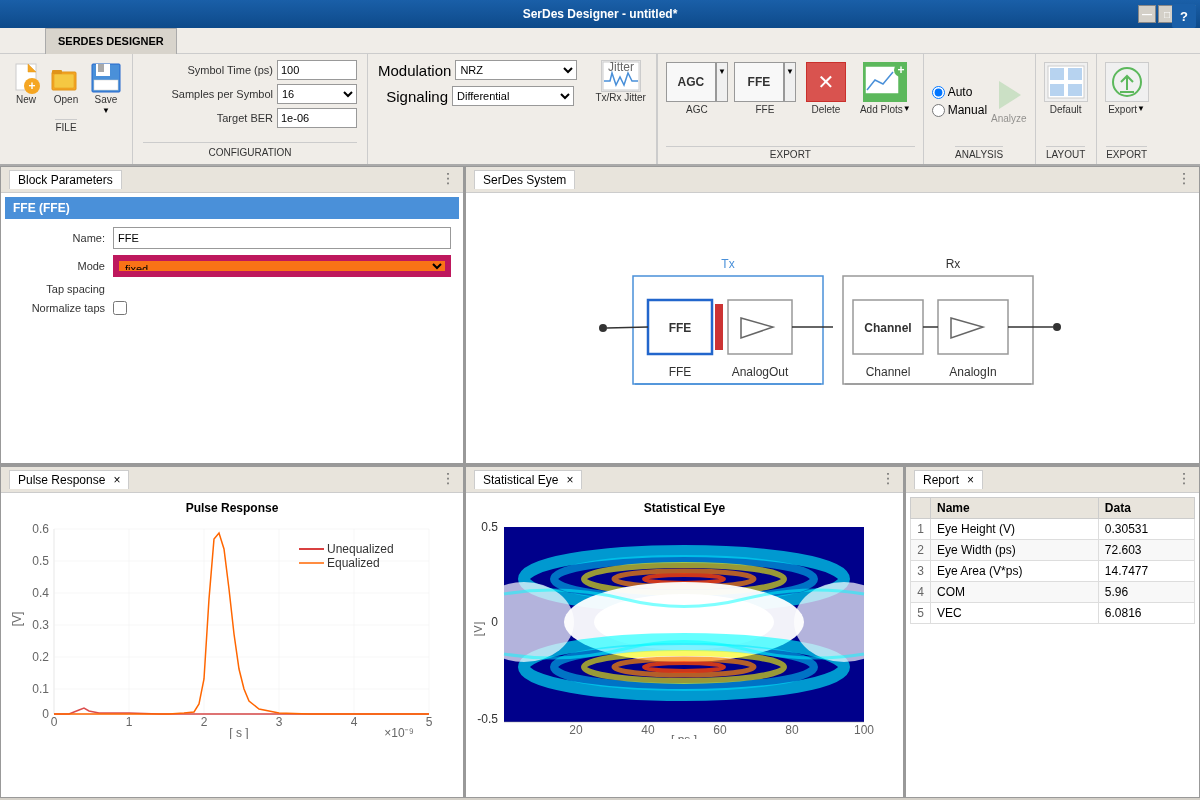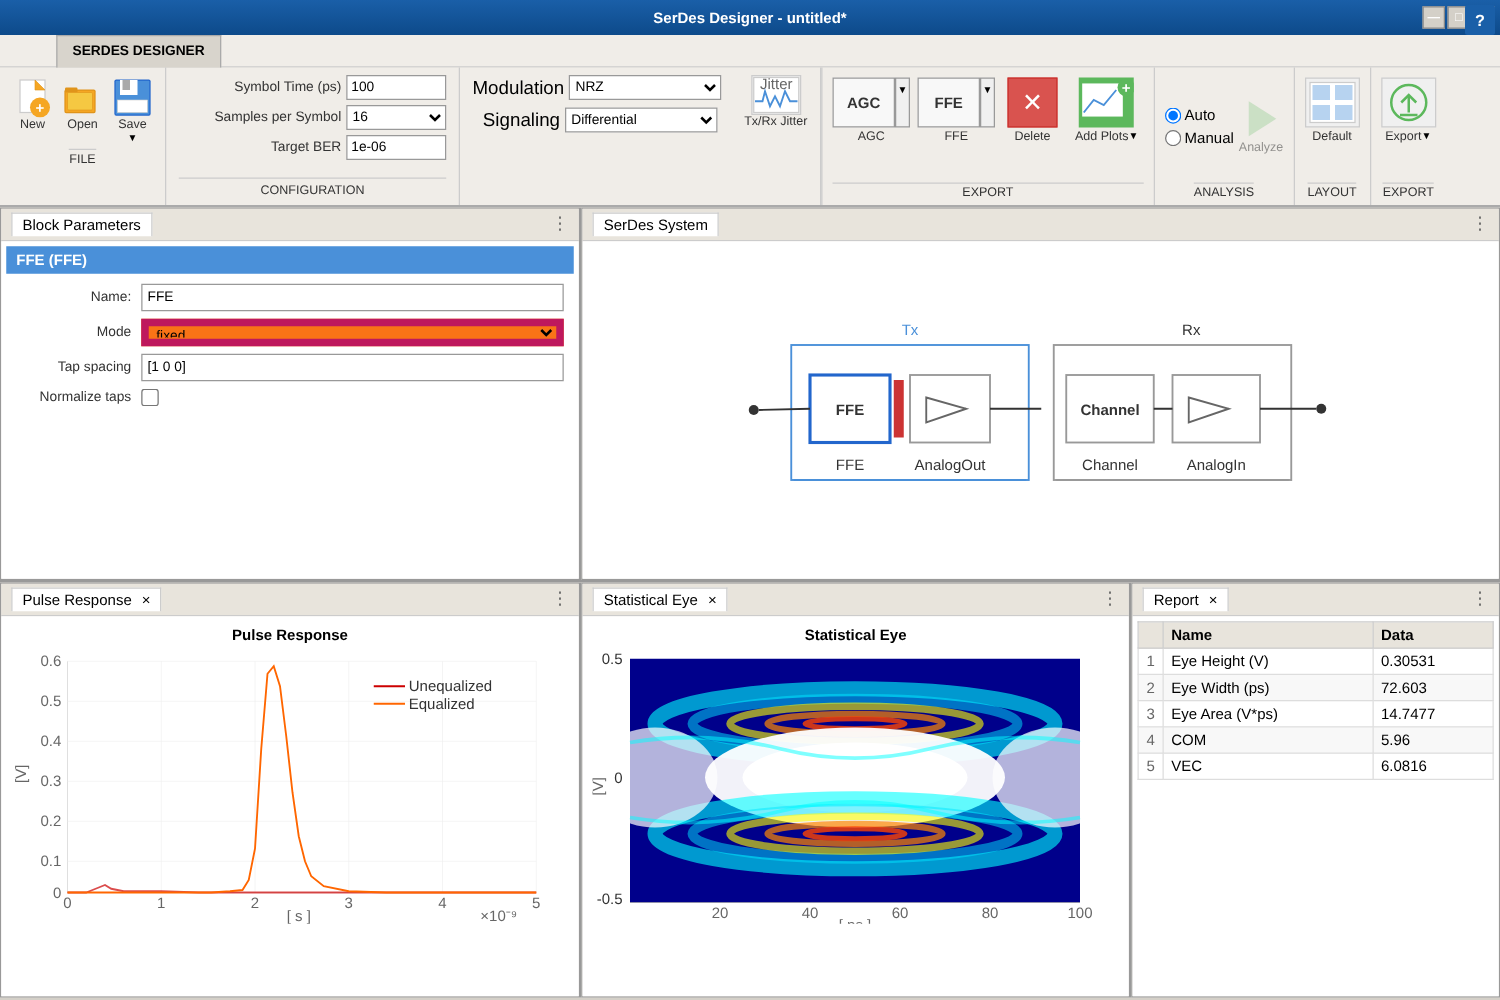--- a/index.html
+++ b/index.html
@@ -706,21 +706,20 @@
           <input class="param-input" value="FFE" style="">
         </div>
         <div class="param-row">
           <span class="param-label">Mode</span>
           <select class="param-select">
             <option>fixed</option>
           </select>
         </div>
         <div class="param-row">
           <span class="param-label">Tap spacing</span>
-          <input class="param-input" value="[1 0 0]" style="">
         </div>
         <div class="param-row">
           <span class="param-label">Normalize taps</span>
           <input type="checkbox" class="param-checkbox" style="">
         </div>
       </div>
     </div>
 
     <div class="panel serdes-system-panel">
       <div class="panel-header">

